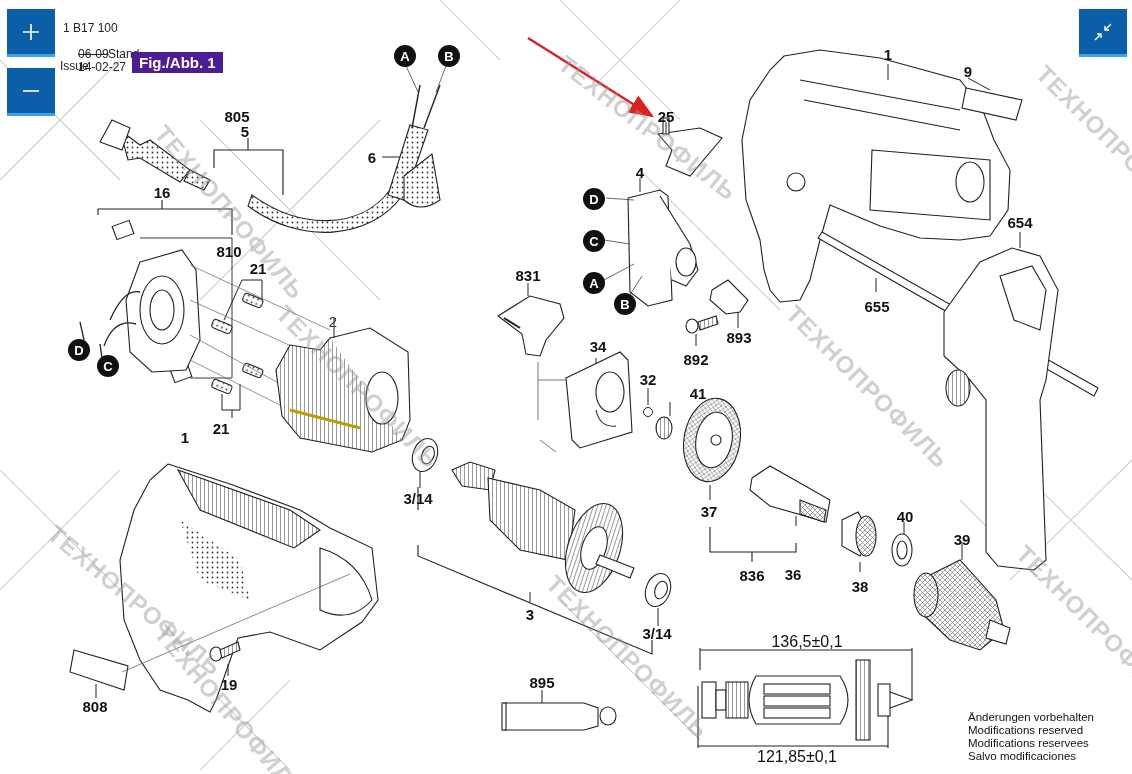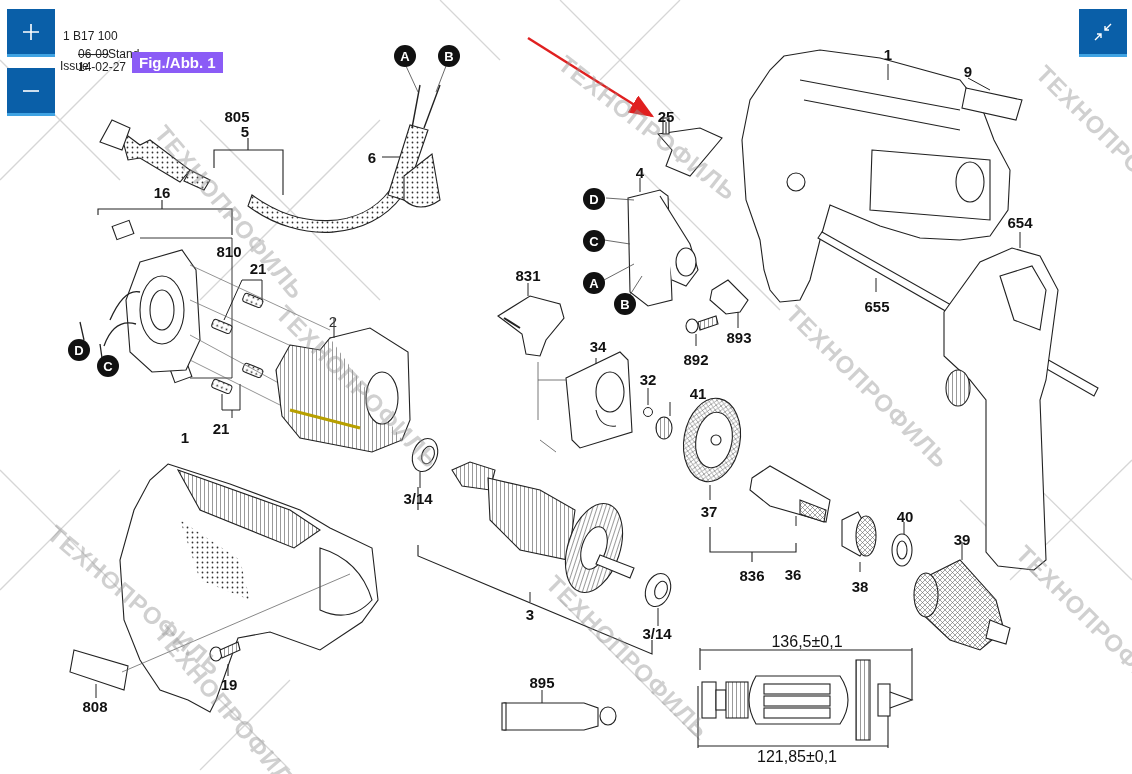--- a/index.html
+++ b/index.html
@@ -2,21 +2,21 @@
 <html><head>
 <meta charset="utf-8">
 <style>
   html,body{margin:0;padding:0;background:#fff;}
   body{width:1132px;height:774px;position:relative;overflow:hidden;font-family:"Liberation Sans",sans-serif;color:#111;}
   #stage{position:absolute;left:0;top:0;width:1132px;height:774px;}
   svg{position:absolute;left:0;top:0;}
   .lbl{position:absolute;font-weight:bold;font-size:15px;color:#111;white-space:nowrap;transform:translate(-50%,-50%);line-height:1;}
   .callout{position:absolute;width:22px;height:22px;border-radius:50%;background:#111;color:#fff;font-weight:bold;font-size:13px;display:flex;align-items:center;justify-content:center;transform:translate(-50%,-50%);}
   .hdr{position:absolute;font-size:12px;color:#222;line-height:1.1;}
-  .fig{position:absolute;left:132px;top:52px;background:#8b5cf6;color:#fff;font-weight:bold;font-size:15px;padding:2px 7px;}
+  .fig{position:absolute;left:132px;top:52px;background:#4c1d95;color:#fff;font-weight:bold;font-size:15px;padding:2px 7px;}
   .ctrl{position:absolute;width:48px;height:45px;background:#0a5fa8;border-bottom:3px solid #3fa3e3;display:flex;align-items:center;justify-content:center;color:#fff;cursor:pointer;}
   .notes{position:absolute;left:968px;top:711px;font-size:11.5px;line-height:13px;color:#111;}
   .dim{position:absolute;font-size:16px;color:#111;transform:translate(-50%,-50%);}
   .wm{position:absolute;font-weight:bold;font-size:24px;color:rgba(150,150,150,0.45);transform-origin:left top;white-space:nowrap;letter-spacing:1px;}
 </style>
 </head>
 <body>
 
 <div id="stage">
 
@@ -272,21 +272,21 @@
     <path d="M756 676 L840 676 Q856 700 840 724 L756 724 Q742 700 756 676 Z" fill="#fff"></path>
     <rect x="764" y="684" width="66" height="10" fill="#fff"></rect>
     <rect x="764" y="696" width="66" height="10" fill="#fff"></rect>
     <rect x="764" y="708" width="66" height="10" fill="#fff"></rect>
     <rect x="856" y="660" width="14" height="80" fill="url(#stripes)"></rect>
     <rect x="878" y="684" width="12" height="32" fill="#fff"></rect>
     <path d="M890 692 L912 700 L890 708" fill="none"></path>
   </g>
 </svg>
 
-<div class="hdr" style="left:63px;top:30px;text-align:right;">1 B17 100</div>
+<div class="hdr" style="left:63px;top:22px;text-align:right;">1 B17 100</div>
 <div class="hdr" style="left:60px;top:48px;margin-left:48px;">Stand</div>
 <div class="hdr" style="left:60px;top:60px;">Issue</div>
 <div class="hdr" style="left:78px;top:48px;text-decoration:line-through;">06-09</div>
 <div class="hdr" style="left:78px;top:61px;">14-02-27</div>
 <div class="fig">Fig./Abb. 1</div>
 
 <div class="ctrl" style="left:7px;top:9px;">
   <svg width="20" height="20" style="position:static">
         <path d="M10 2 V18 M2 10 H18" stroke="#fff" stroke-width="1.6"></path>
       </svg>
@@ -341,20 +341,26 @@
 <div class="lbl" style="left:860px;top:586px;">38</div>
 <div class="lbl" style="left:530px;top:614px;">3</div>
 <div class="lbl" style="left:657px;top:633px;">3/14</div>
 <div class="lbl" style="left:229px;top:684px;">19</div>
 <div class="lbl" style="left:542px;top:682px;">895</div>
 <div class="lbl" style="left:95px;top:706px;">808</div>
 
 <div class="dim" style="left:807px;top:642px;">136,5±0,1</div>
 <div class="dim" style="left:797px;top:757px;">121,85±0,1</div>
 
+<div class="notes">
+  <div>Änderungen vorbehalten</div>
+  <div>Modifications reserved</div>
+  <div>Modifications reservees</div>
+  <div>Salvo modificaciones</div>
+</div>
 
 <div class="wm" style="left:570px;top:50px;transform:rotate(38deg);">ТЕХНОПРОФИЛЬ</div>
 <div class="wm" style="left:170px;top:120px;transform:rotate(50deg);">ТЕХНОПРОФИЛЬ</div>
 <div class="wm" style="left:290px;top:300px;transform:rotate(45deg);">ТЕХНОПРОФИЛЬ</div>
 <div class="wm" style="left:800px;top:300px;transform:rotate(45deg);">ТЕХНОПРОФИЛЬ</div>
 <div class="wm" style="left:60px;top:520px;transform:rotate(40deg);">ТЕХНОПРОФИЛЬ</div>
 <div class="wm" style="left:1050px;top:60px;transform:rotate(45deg);">ТЕХНОПРОФИЛЬ</div>
 <div class="wm" style="left:1030px;top:540px;transform:rotate(45deg);">ТЕХНОПРОФИЛЬ</div>
 <div class="wm" style="left:560px;top:570px;transform:rotate(45deg);">ТЕХНОПРОФИЛЬ</div>
 <div class="wm" style="left:170px;top:620px;transform:rotate(50deg);">ТЕХНОПРОФИЛЬ</div>

